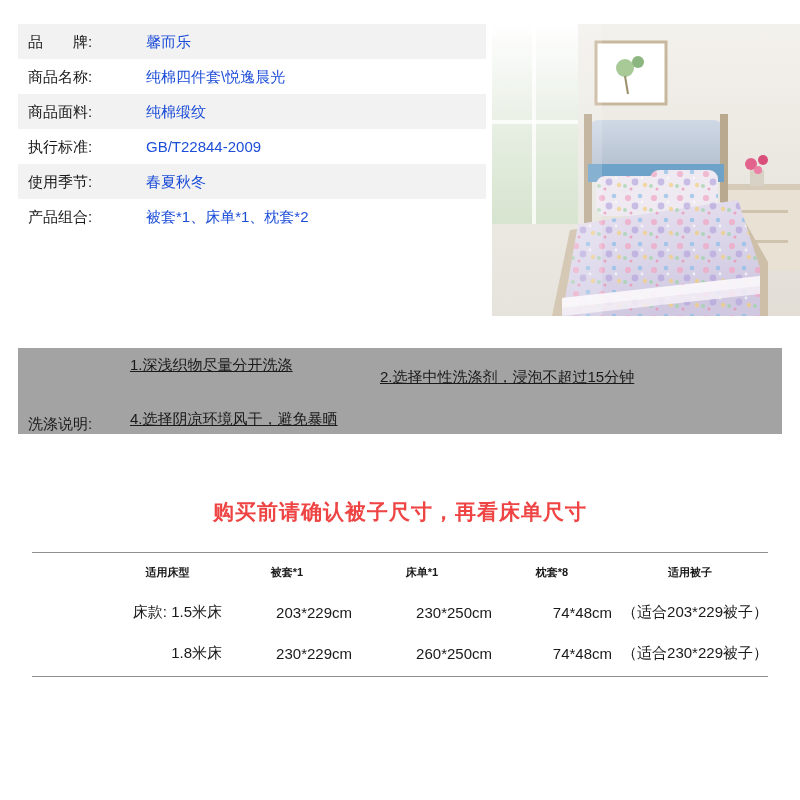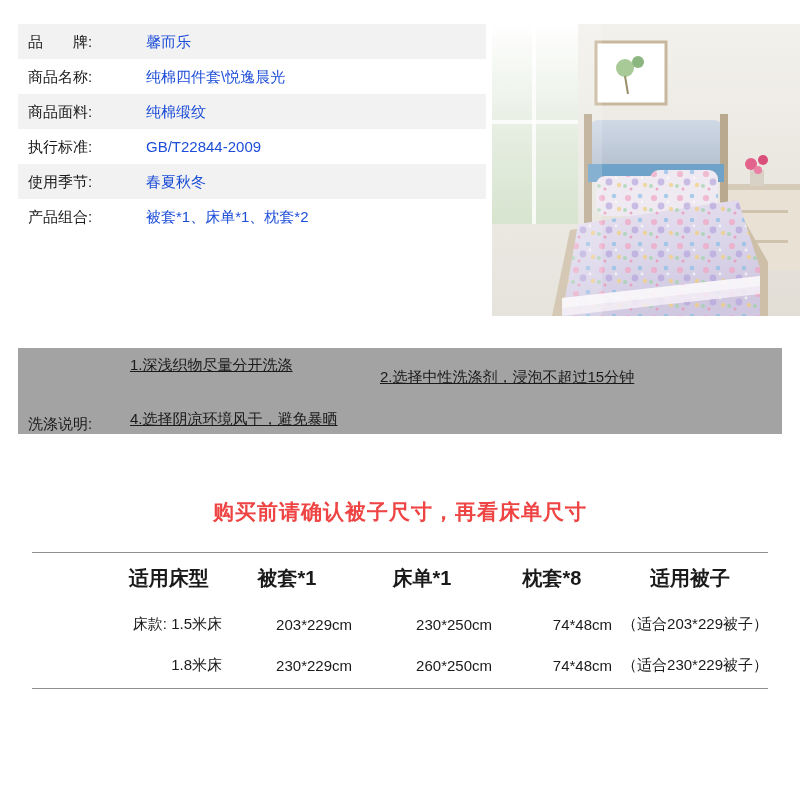--- a/index.html
+++ b/index.html
@@ -127,21 +127,21 @@
     background: #8f8f8f;
     width: 100%;
   }
   .size-table {
     width: 100%;
     border-collapse: collapse;
     font-size: 15px;
   }
   .size-table th {
     font-weight: bold;
-    font-size: 20px;
+    font-size: 11px;
     padding: 12px 0 12px 0;
     text-align: center;
     white-space: nowrap;
   }
   .size-table td {
     padding: 11px 0;
     text-align: right;
     white-space: nowrap;
   }
   .col-bedtype { width: 190px; text-align: left; }

